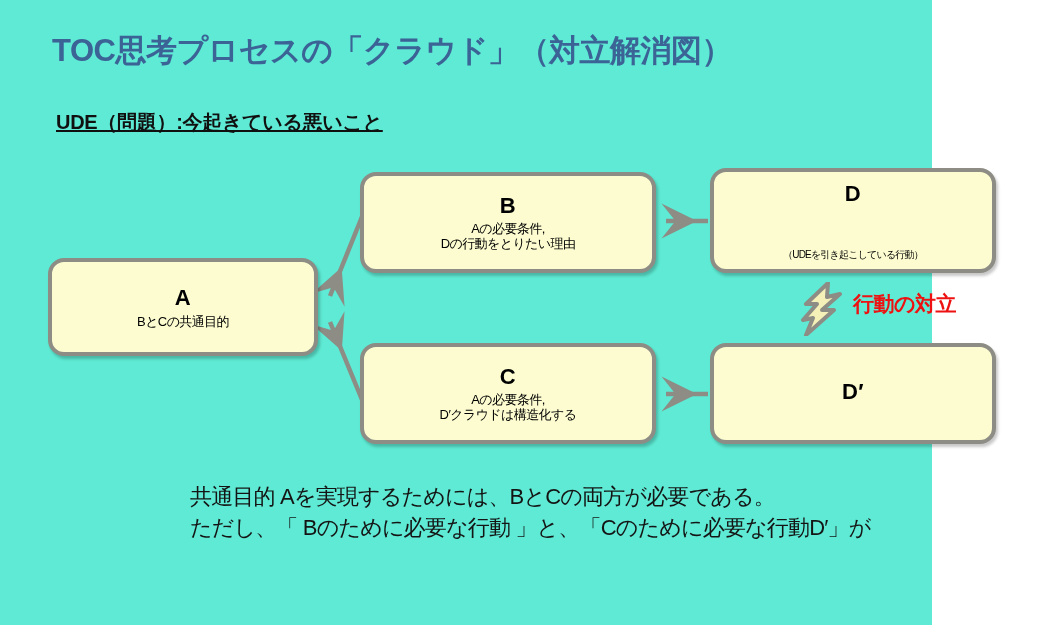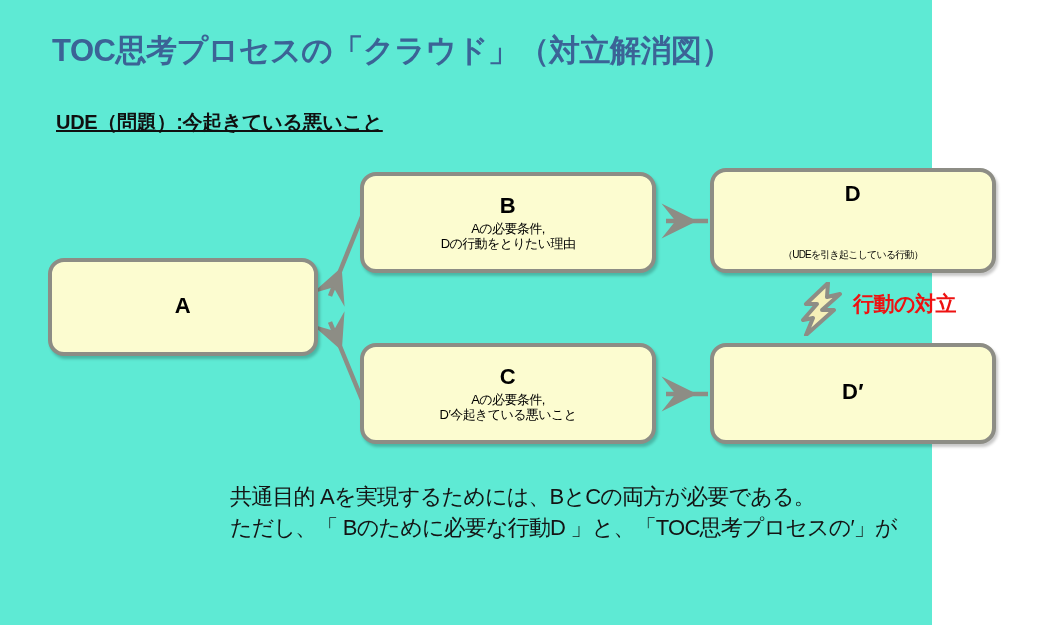--- a/index.html
+++ b/index.html
@@ -121,21 +121,21 @@
   #caption {
     position: absolute;
     left: 190px;
     top: 481px;
     font-size: 22px;
     color: #141414;
     letter-spacing: -0.8px;
     line-height: 1.42;
   }
 
-  #caption .caption-line { white-space: nowrap; margin-left: 40px; }
+  #caption .caption-line { white-space: nowrap; }
 </style>
 </head>
 <body>
 
 <div id="slide">
 
   <div class="title">TOC思考プロセスの「クラウド」（対立解消図）</div>
   <div class="subtitle">UDE（問題）:今起きている悪いこと</div>
 
   <svg id="connectors" viewBox="0 0 1056 625" xmlns="http://www.w3.org/2000/svg">
@@ -157,47 +157,48 @@
       <line x1="372" y1="192" x2="330" y2="296" stroke="#8d8d85" stroke-width="4.5" marker-end="url(#arrowhead)"></line>
     </g>
 
     <g>
       <line x1="372" y1="424" x2="330" y2="322" stroke="#8d8d85" stroke-width="4.5" marker-end="url(#arrowhead)"></line>
     </g>
   </svg>
 
   <div class="node" id="node-a">
     <div class="node-key">A</div>
+    <div class="node-line">BとCの共通目的</div>
   </div>
 
   <div class="node" id="node-b">
     <div class="node-key">B</div>
     <div class="node-line">Aの必要条件,</div>
     <div class="node-line">Dの行動をとりたい理由</div>
   </div>
 
   <div class="node" id="node-c">
     <div class="node-key">C</div>
     <div class="node-line">Aの必要条件,</div>
-    <div class="node-line">D′今起きている悪いこと</div>
+    <div class="node-line">D′クラウドは構造化する</div>
   </div>
 
   <div class="node" id="node-d">
     <div class="node-key">D</div>
     <div class="node-line small">（UDEを引き起こしている行動）</div>
   </div>
 
   <div class="node" id="node-dp">
     <div class="node-key">D′</div>
   </div>
 
   <svg id="conflict-bolt" viewBox="0 0 46 54" xmlns="http://www.w3.org/2000/svg">
     <path d="M 28 1 L 6 22 L 17 22 L 3 38 L 13 36 L 6 53 L 34 28 L 22 28 L 40 12 L 27 15 Z" fill="#f5f0b8" stroke="#8d8d85" stroke-width="4" stroke-linejoin="round"></path>
   </svg>
 
   <div id="conflict-label">行動の対立</div>
 
   <div id="caption">
     <div class="caption-line">共通目的 Aを実現するためには、BとCの両方が必要である。</div>
-    <div class="caption-line">ただし、「 Bのために必要な行動D 」と、「TOC思考プロセスの′」が</div>
+    <div class="caption-line">ただし、「 Bのために必要な行動 」と、「Cのために必要な行動D′」が</div>
   </div>
 
 </div>
 
 </body></html>

